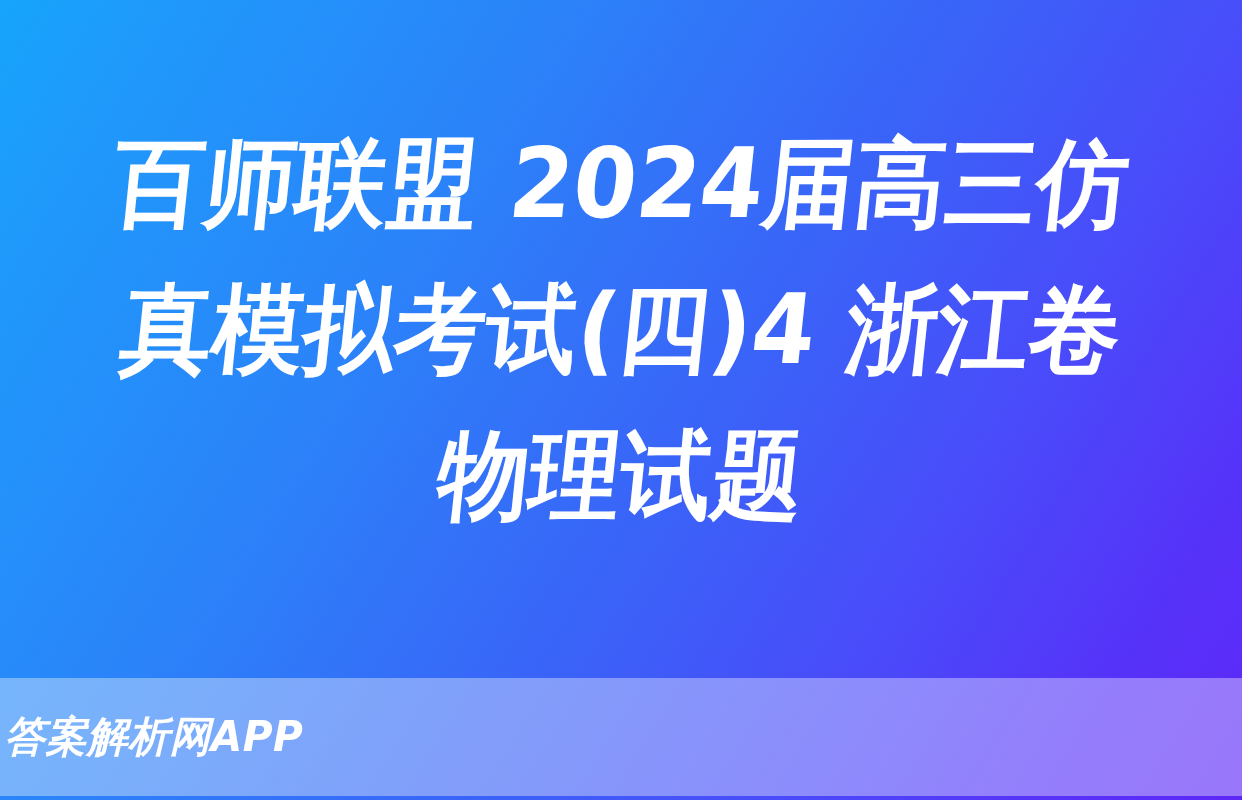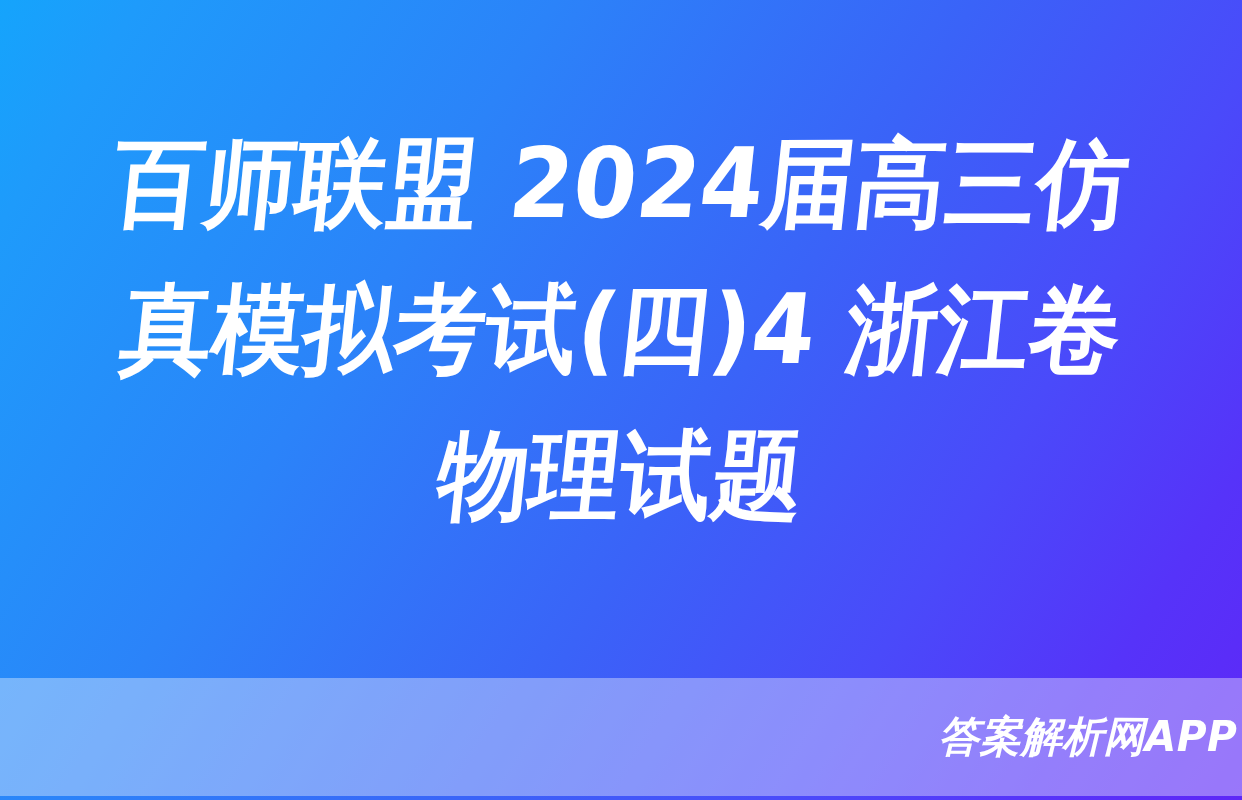--- a/index.html
+++ b/index.html
@@ -67,21 +67,21 @@
   
   #footer-band {
     position: absolute;
     left: 0;
     top: 678px;
     width: 1242px;
     height: 118px;
     background: rgba(255, 255, 255, 0.37);
     display: flex;
     align-items: center;
-    justify-content: flex-end;
+    justify-content: flex-start;
   }
 
   #footer-text {
     color: #ffffff;
     font-family: "DejaVu Sans", "Liberation Sans", sans-serif;
     font-weight: bold;
     font-style: italic;
     font-size: 42px;
     line-height: 46px;
     letter-spacing: 0.5px;

